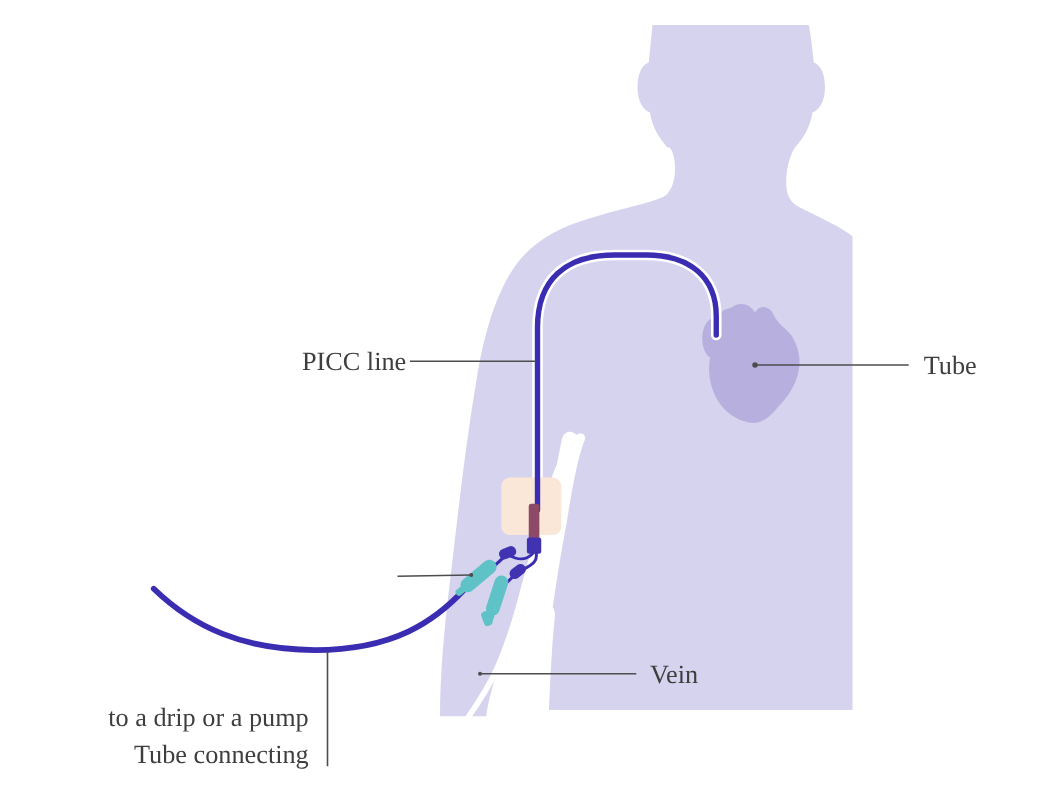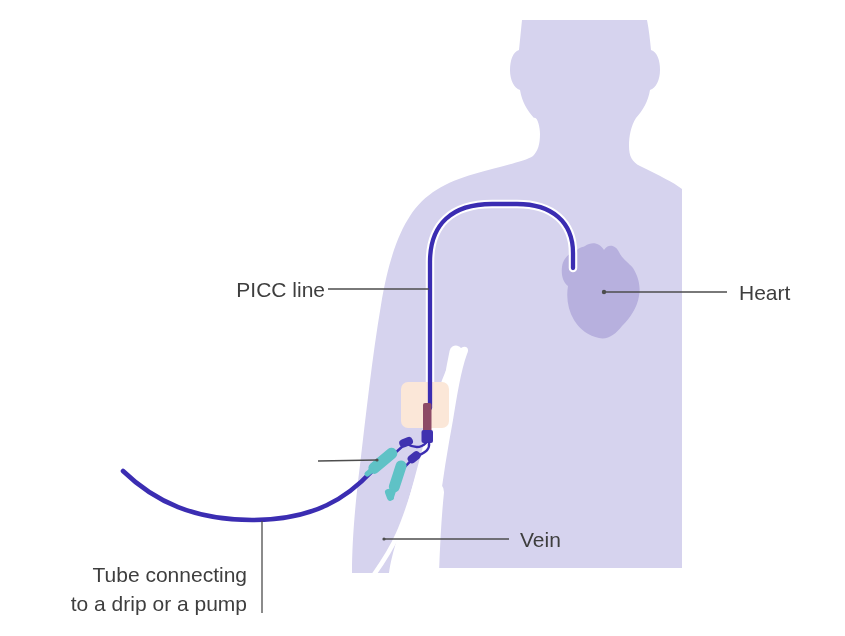--- a/index.html
+++ b/index.html
@@ -1,20 +1,20 @@
 <!DOCTYPE html>
 <html style="--c-background: #ffffff; --c-body: #d6d3ee; --c-heart: #b7b0de; --c-line: #3b2db2; --c-line-dark: #4032b0; --c-teal: #5fc2c6; --c-hub: #8d4a66; --c-patch: #fbe7d8; --c-pointer: #4d4d4d; --c-text: #3e3e3e;"><head>
 <meta charset="utf-8">
 <style>
   html,body{margin:0;padding:0;background:#fff;}
   #stage{
     position:relative;
     width:845px;height:636px;
     background:var(--c-background,#fff);
-    font-family:Liberation Sans, sans-serif;
+    font-family:Liberation Serif, serif;
     overflow:hidden;
   }
   #diagram{position:absolute;left:0;top:0;}
   .label{
     position:absolute;
     color:var(--c-text,#3e3e3e);
     font-size:21px;
     line-height:25px;
     white-space:nowrap;
   }
@@ -117,23 +117,23 @@
     <circle class="pointer-dot" cx="604" cy="292" r="2.2"></circle>
     <line class="pointer" x1="318" y1="461" x2="377" y2="460"></line>
     <circle class="pointer-dot" cx="377" cy="460" r="1.6"></circle>
     <line class="pointer" x1="384" y1="539" x2="509" y2="539"></line>
     <circle class="pointer-dot" cx="384" cy="539" r="1.6"></circle>
     <line class="pointer" x1="262" y1="521" x2="262" y2="613"></line>
   </svg>
 
   <div class="label right" style="left:165px;top:277px;width:160px;">PICC line</div>
 
-  <div class="label" style="left:739px;top:280px;">Heart</div>
+  <div class="label" style="left:739px;top:280px;">Tube</div>
 
 
   <div class="label" style="left:520px;top:527px;">Vein</div>
 
   <div class="label right tube-label" style="left:37px;top:560px;width:210px;">
+    <div>to a drip or a pump</div>
     <div>Tube connecting</div>
-    <div>to a drip or a pump</div>
   </div>
 
 </div>
 
 </body></html>

